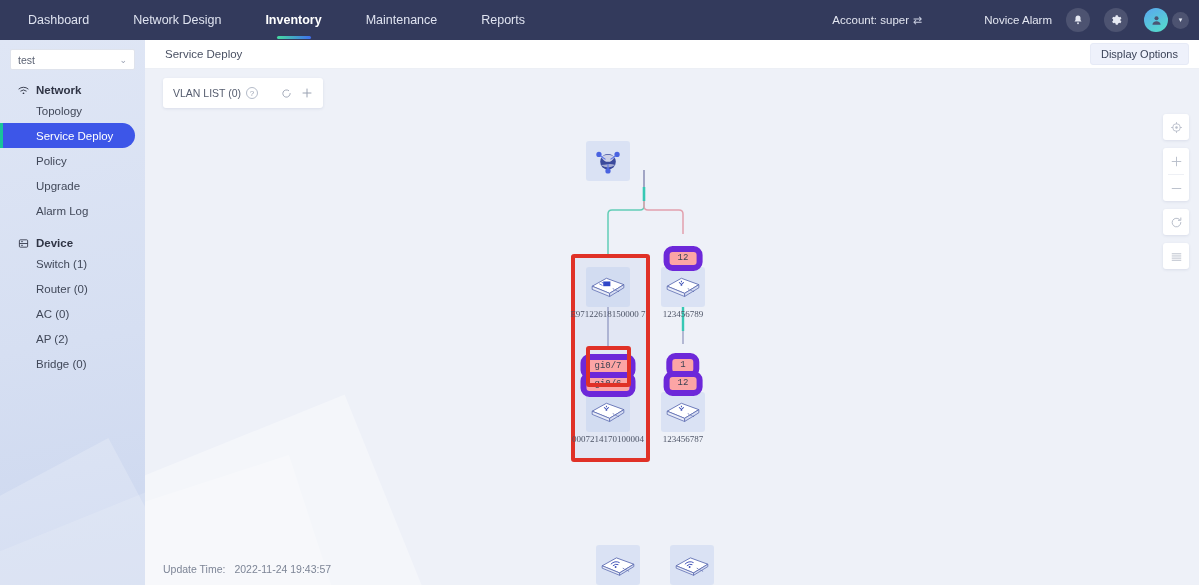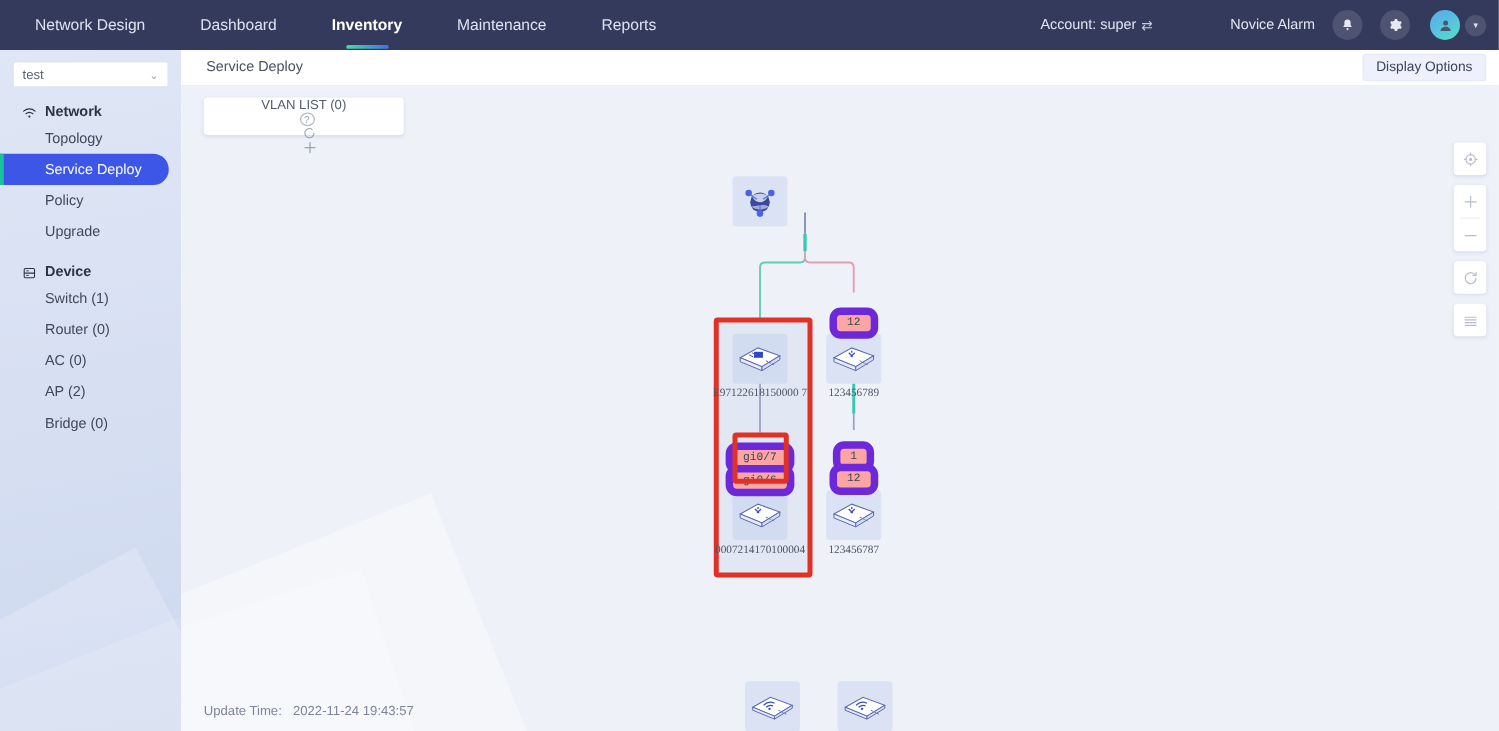--- a/index.html
+++ b/index.html
@@ -163,21 +163,21 @@
     background: rgba(255,255,255,0.35); transform: rotate(-22deg);
   }
   #canvas::after {
     content:""; position:absolute; left:-110px; bottom:-160px; width:300px; height:250px;
     background: rgba(255,255,255,0.25); transform: rotate(-18deg);
   }
 
   #vlan-panel {
     position: absolute; left: 18px; top: 9px; width: 160px; height: 30px;
     background: #fff; border-radius: 3px; box-shadow: 0 1px 3px rgba(40,60,110,.10);
-    display: flex; align-items: center; padding: 0 10px; z-index: 6; flex-direction: column;
+    display: flex; align-items: center; padding: 0 10px; z-index: 6;
   }
   #vlan-panel .vl-label { font-size: 10.5px; color: #555c6e; }
   .qmark {
     width: 12px; height: 12px; border-radius: 50%; border: 1px solid #b4bbc9;
     color: #9aa2b2; font-size: 8px; display: flex; align-items: center;
     justify-content: center; margin-left: 5px; cursor: pointer;
   }
   #vlan-panel .spacer { flex: 1; }
   .vl-ico { color: #9aa2b2; cursor: pointer; margin-left: 9px; display:flex; }
 
@@ -230,22 +230,22 @@
     position: absolute; left: 18px; bottom: 10px; z-index: 6;
     font-size: 10.5px; color: #7d8596;
   }
 </style>
 </head>
 <body>
 
 <div id="topnav">
 
   <div id="mainmenu">
+    <div class="mi">Dashboard</div>
     <div class="mi">Network Design</div>
-    <div class="mi">Dashboard</div>
     <div class="mi active">Inventory</div>
     <div class="mi">Maintenance</div>
     <div class="mi">Reports</div>
   </div>
 
   <div id="navright">
     <div id="account">
       <span>Account: super</span>
       <span class="swap">⇄</span>
     </div>
@@ -287,20 +287,21 @@
       <path d="M2 8.5a15 15 0 0 1 20 0" stroke="#2f3445" stroke-width="2" fill="none" stroke-linecap="round"></path>
       <path d="M6 13a9.5 9.5 0 0 1 12 0" stroke="#2f3445" stroke-width="2" fill="none" stroke-linecap="round"></path>
       <circle cx="12" cy="18" r="1.9" fill="#2f3445"></circle>
     </svg>
     <span>Network</span>
   </div>
   <div class="nav-item">Topology</div>
   <div class="nav-item active">Service Deploy</div>
   <div class="nav-item">Policy</div>
   <div class="nav-item">Upgrade</div>
+  <div class="nav-item">Alarm Log</div>
 
   <div class="nav-group">
     <svg width="11" height="11" viewBox="0 0 24 24">
       <rect x="3" y="4" width="18" height="16" rx="2" stroke="#2f3445" stroke-width="1.9" fill="none"></rect>
       <line x1="3" y1="12" x2="21" y2="12" stroke="#2f3445" stroke-width="1.9"></line>
       <line x1="6.5" y1="8" x2="11" y2="8" stroke="#2f3445" stroke-width="1.6"></line>
       <line x1="6.5" y1="16" x2="11" y2="16" stroke="#2f3445" stroke-width="1.6"></line>
     </svg>
     <span>Device</span>
   </div>

